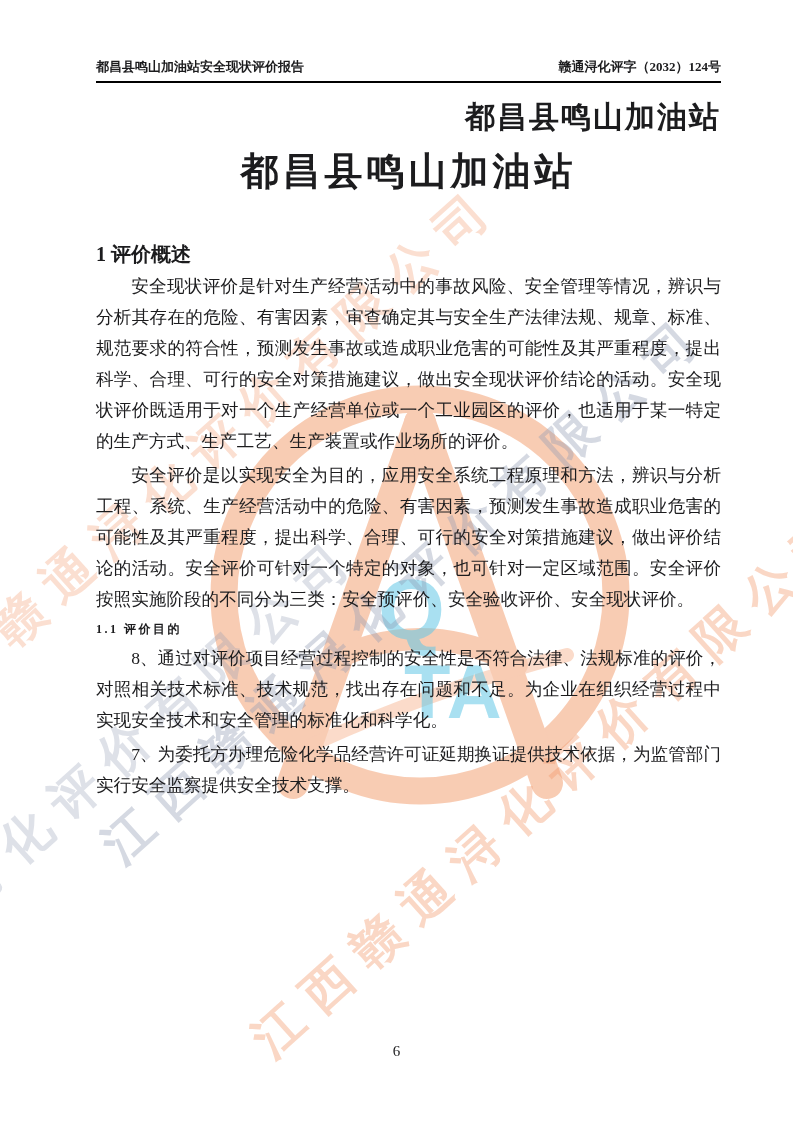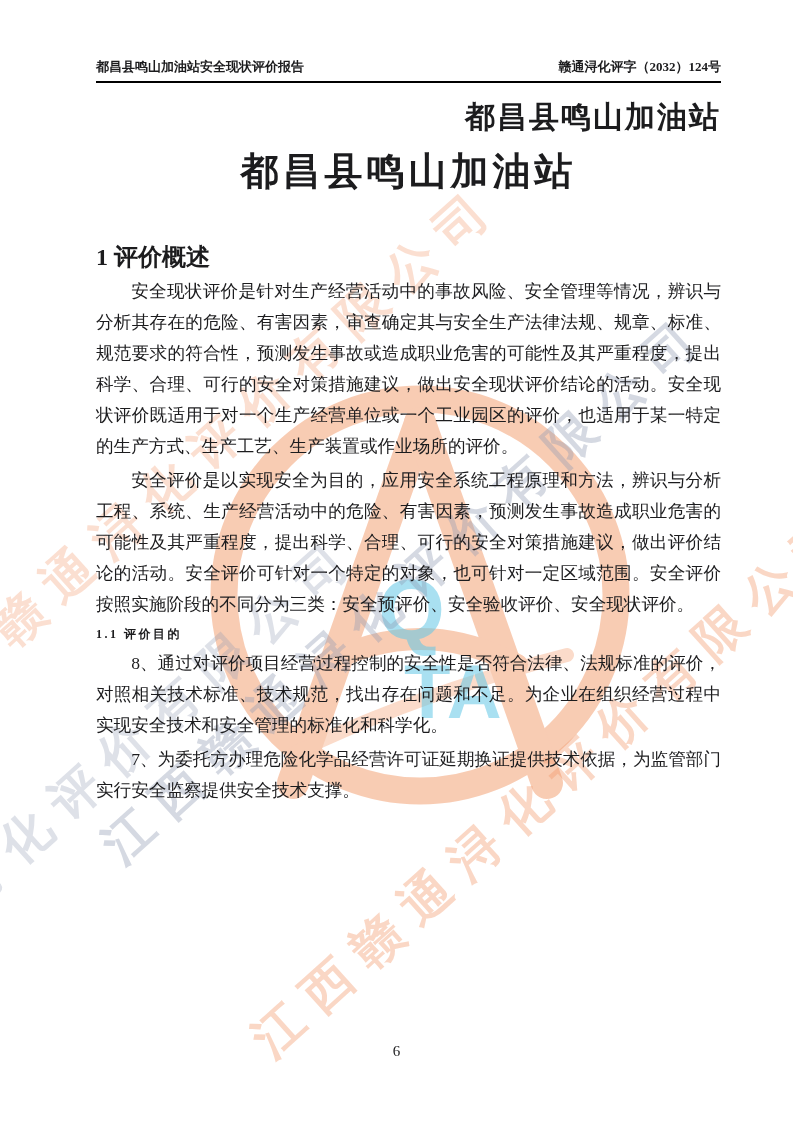--- a/index.html
+++ b/index.html
@@ -45,21 +45,21 @@
   }
   .doc-title{
     text-align:right;margin-top:14px;
     font-size:30px;font-weight:bold;letter-spacing:2px;
   }
   .report-title{
     text-align:center;margin-top:8px;
     font-family:"Liberation Sans","DejaVu Sans",sans-serif;
     font-size:38px;font-weight:bold;letter-spacing:4px;
   }
-  .h1{font-size:24px;font-weight:bold;margin-top:44px;}
+  .h1{font-size:20px;font-weight:bold;margin-top:44px;}
   .h2{font-size:12px;font-weight:bold;letter-spacing:2.5px;margin-top:4px;padding:2px 0;}
   .para{
     font-size:17.6px;line-height:31px;
     text-align:justify;text-indent:2em;
     margin:0;padding-top:3px;
   }
   .footer{
     position:absolute;left:0;right:0;bottom:62px;
     text-align:center;font-size:15px;z-index:1;
   }

